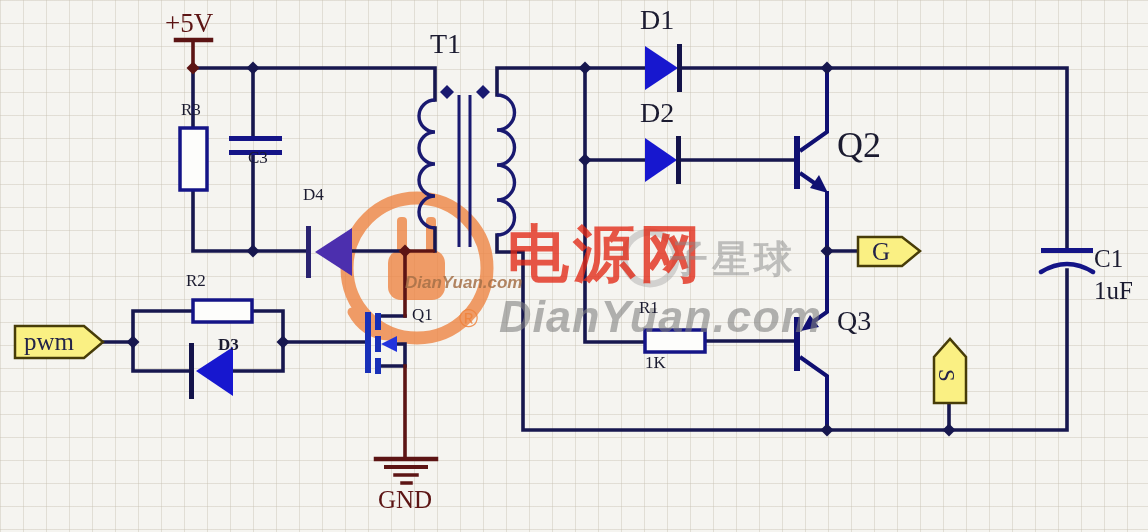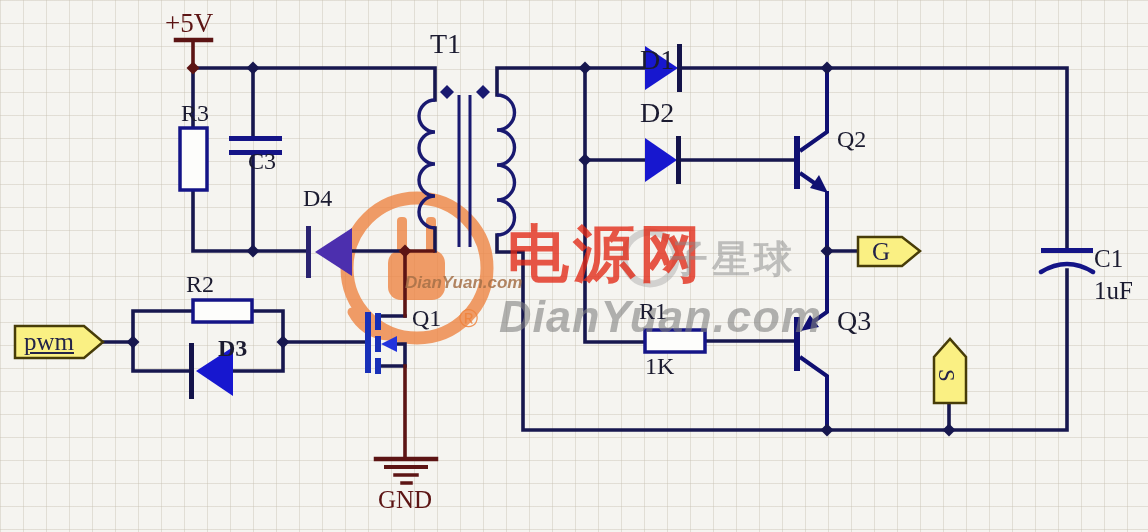--- a/index.html
+++ b/index.html
@@ -7,21 +7,21 @@
     position:relative;width:1148px;height:532px;overflow:hidden;
     background-color:#f5f4f0;
     background-image:
       linear-gradient(to right, rgba(200,195,180,.45) 1px, transparent 1px),
       linear-gradient(to bottom, rgba(200,195,180,.45) 1px, transparent 1px);
     background-size:23px 23px;
     font-family:"Liberation Serif","DejaVu Serif",serif;
   }
   .art{position:absolute;left:0;top:0;}
   .lbl{
-    position:absolute;color:#1b1b30;font-size:24px;line-height:1;
+    position:absolute;color:#1b1b30;font-size:17px;line-height:1;
     white-space:nowrap;user-select:none;
   }
   .lbl.power{color:#5c1414;}
   .lbl.tagtext{color:#232348;font-size:25px;}
   .wm{position:absolute;white-space:nowrap;font-family:"Liberation Sans","DejaVu Sans",sans-serif;}
   .wm-red{left:507px;top:212px;font-size:62px;font-weight:bold;letter-spacing:4px;color:rgba(225,40,20,.78);}
   .wm-gray-cn{left:670px;top:234px;font-size:38px;font-weight:bold;letter-spacing:4px;color:rgba(135,135,135,.5);}
   .wm-big{left:499px;top:291px;font-size:45px;font-weight:bold;font-style:italic;letter-spacing:1px;color:rgba(128,128,128,.6);}
   .wm-small{left:405px;top:273px;font-size:17px;font-weight:bold;font-style:italic;color:rgba(165,112,72,.85);}
   .wm-reg{left:459px;top:303px;font-size:26px;color:rgba(238,130,60,.85);}
@@ -171,26 +171,26 @@
   <div class="lbl power" style="left:165px;top:10px;font-size:27px;">+5V</div>
   <div class="lbl power" style="left:378px;top:487px;font-size:25px;">GND</div>
 
   <div class="lbl" style="left:181px;top:101px;">R3</div>
   <div class="lbl" style="left:248px;top:101px;margin-top:48px;">C3</div>
   <div class="lbl" style="left:303px;top:186px;font-family:Liberation Serif, serif;">D4</div>
   <div class="lbl" style="left:186px;top:272px;">R2</div>
   <div class="lbl" style="left:218px;top:336px;font-weight:bold;">D3</div>
   <div class="lbl" style="left:412px;top:306px;">Q1</div>
   <div class="lbl" style="left:430px;top:30px;font-size:28px;">T1</div>
-  <div class="lbl" style="left:640px;top:6px;font-size:28px;margin-top:40px;">D1</div>
+  <div class="lbl" style="left:640px;top:6px;font-size:28px;">D1</div>
   <div class="lbl" style="left:640px;top:99px;font-size:28px;">D2</div>
-  <div class="lbl" style="left:837px;top:127px;font-size:24px;">Q2</div>
+  <div class="lbl" style="left:837px;top:127px;font-size:36px;">Q2</div>
   <div class="lbl" style="left:837px;top:307px;font-size:28px;">Q3</div>
   <div class="lbl" style="left:639px;top:299px;">R1</div>
   <div class="lbl" style="left:645px;top:354px;">1K</div>
   <div class="lbl" style="left:1094px;top:246px;font-size:25px;">C1</div>
   <div class="lbl" style="left:1094px;top:278px;font-size:25px;">1uF</div>
 
-  <div class="lbl tagtext" style="left:24px;top:329px;text-decoration:underline;">pwm</div>
+  <div class="lbl tagtext" style="left:24px;top:329px;">pwm</div>
   <div class="lbl tagtext" style="left:872px;top:239px;">G</div>
   <div class="lbl tagtext s-rot" style="left:940px;top:364px;font-size:23px;">S</div>
 
 </div>
 
 </body></html>

